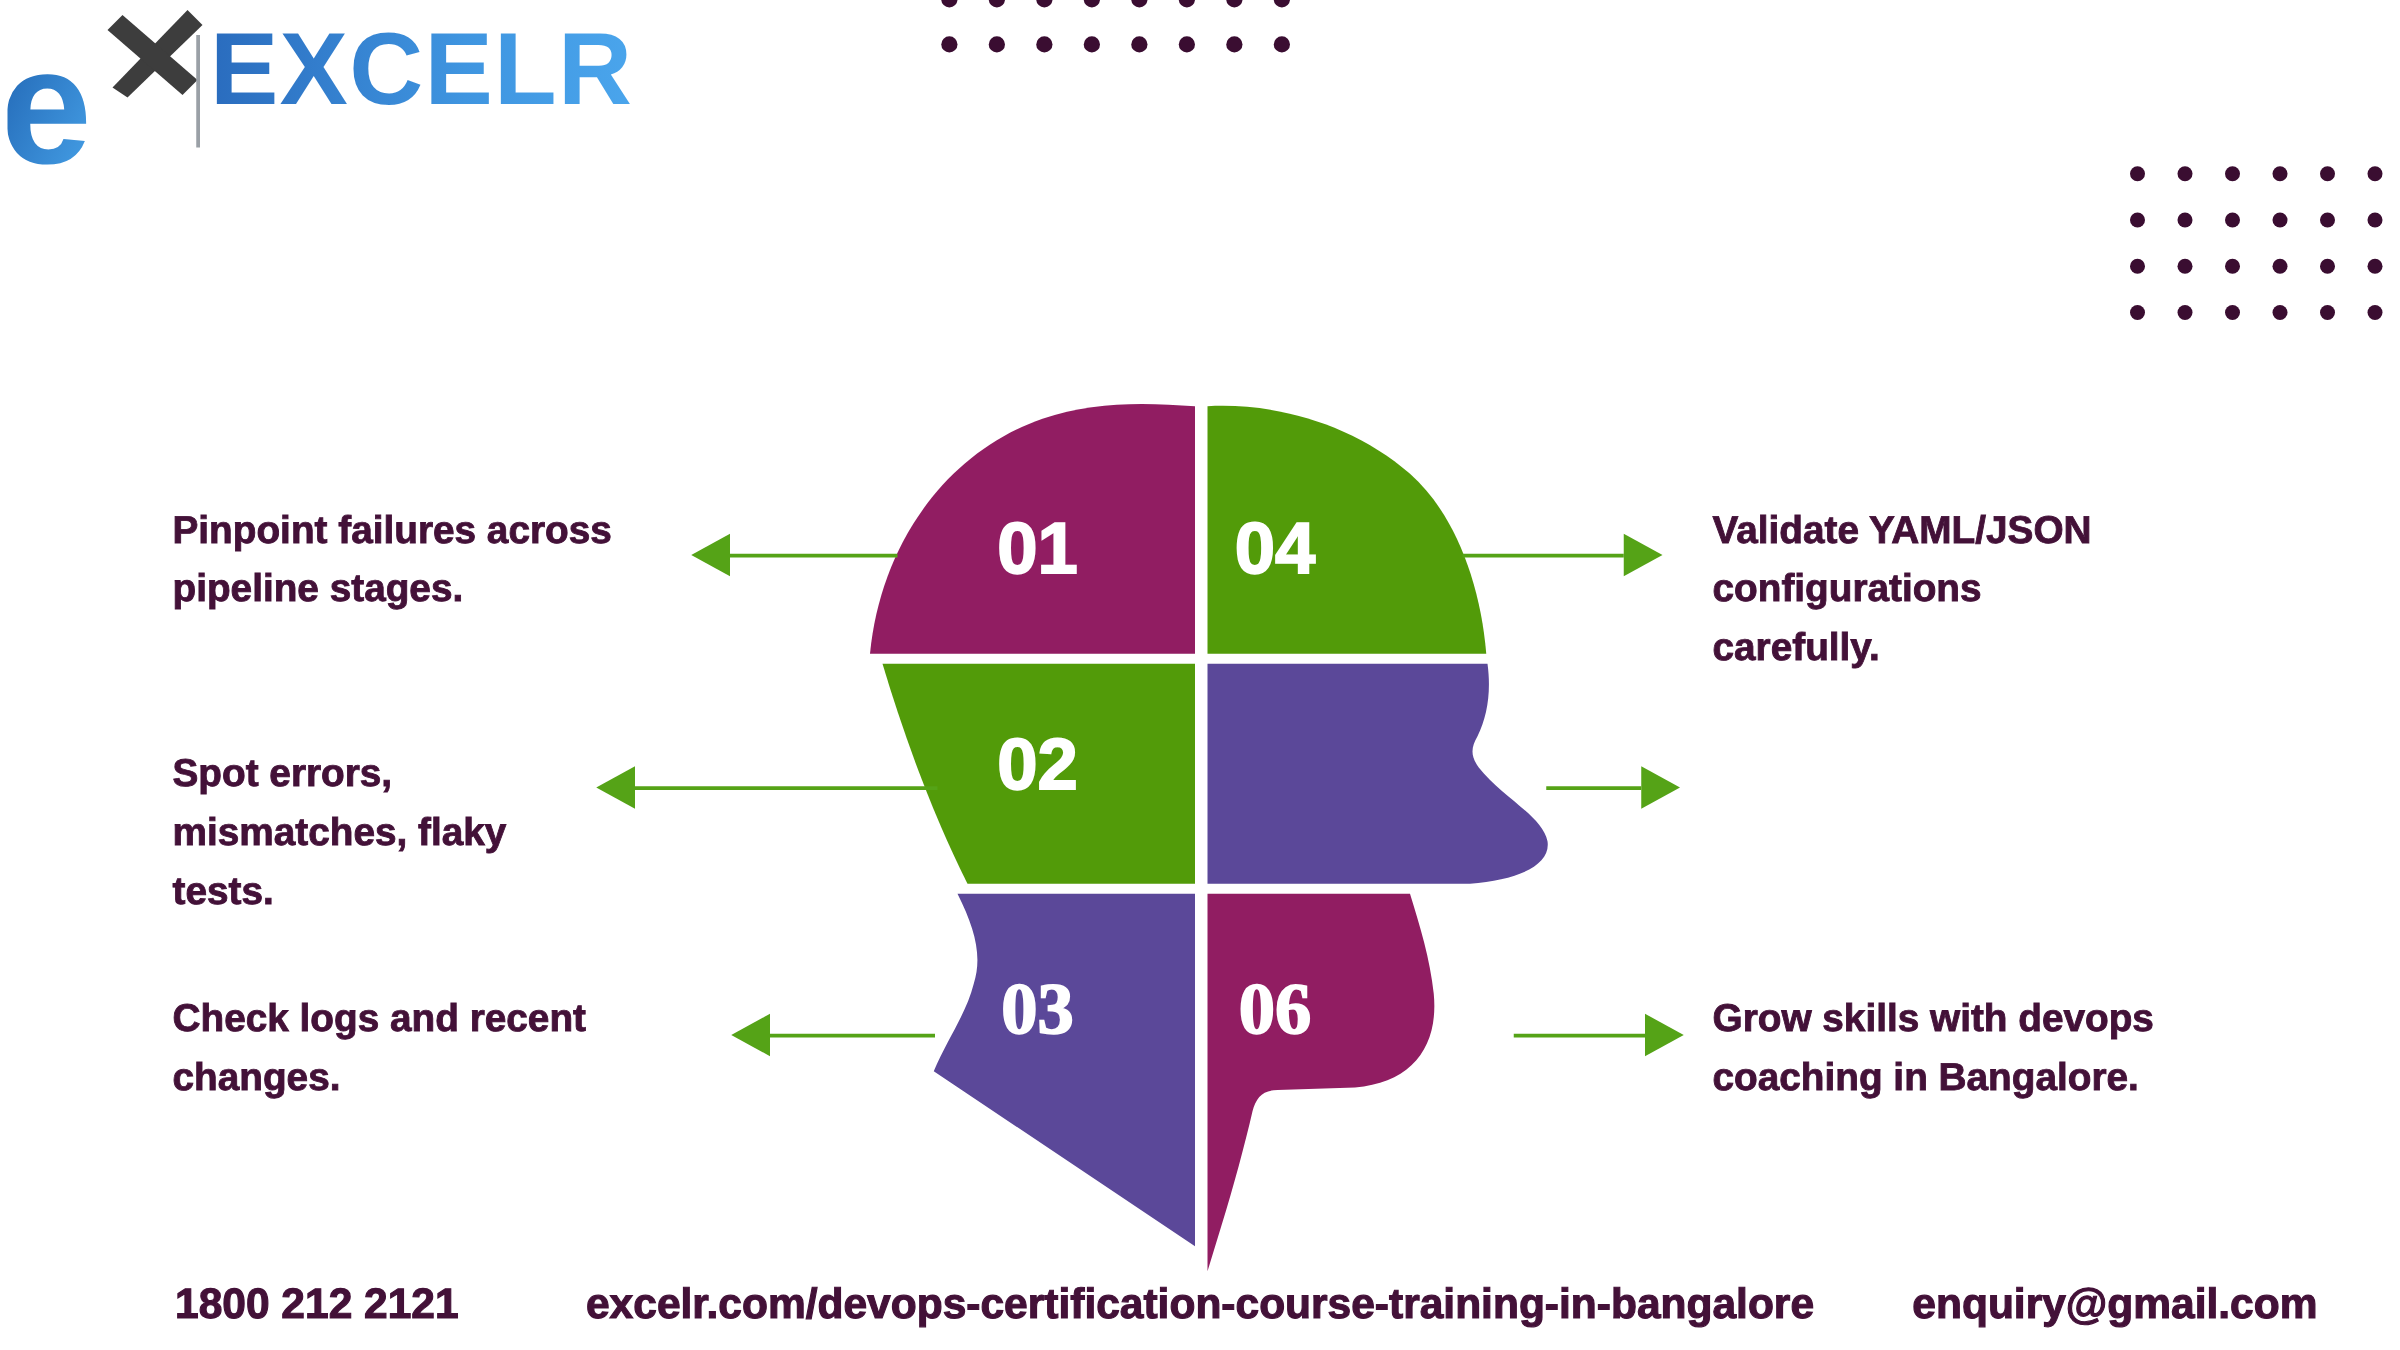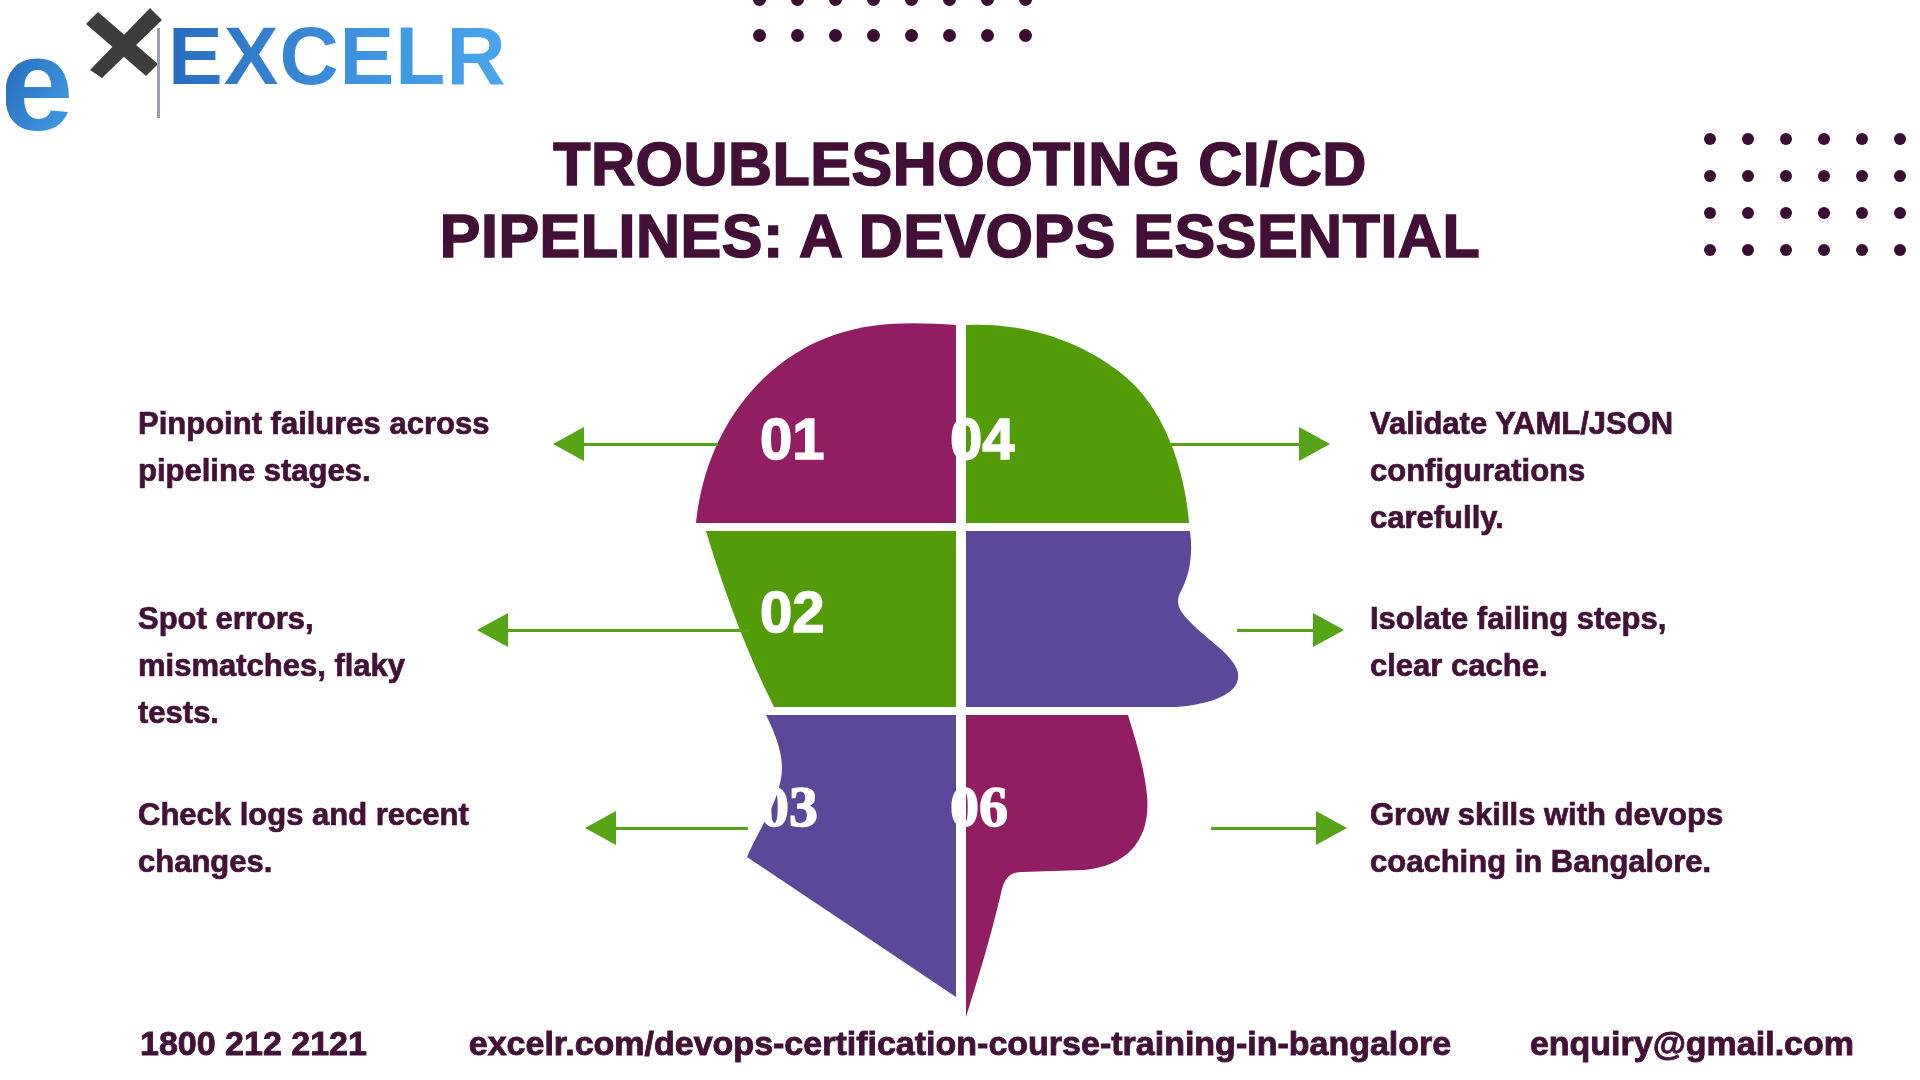--- a/index.html
+++ b/index.html
@@ -30,21 +30,21 @@
   .dots-side span{width:12px;height:12px;}
   
   .title{
     position:absolute;left:0;top:128px;width:1920px;text-align:center;
     font-size:61px;font-weight:700;line-height:72px;color:#420f37;letter-spacing:0.5px;
     -webkit-text-stroke:1.6px #420f37;
   }
   
   .head{position:absolute;left:690px;top:323px;}
   .num{
-    position:absolute;width:140px;color:#ffffff;
+    position:absolute;width:140px;text-align:center;color:#ffffff;
     font-size:58px;font-weight:700;line-height:60px;-webkit-text-stroke:1.5px #fff;
   }
   .num.c1{left:760px;} .num.c2{left:950px;}
   .num.r1{top:409px;} .num.r2{top:582px;} .num.r3{top:777px;font-family:Liberation Serif, serif;}
   
   .arrow{position:absolute;display:flex;align-items:center;height:34px;}
   .arrow .shaft{flex:1;height:3px;background:#55a317;}
   .arrow .tri{width:0;height:0;border-top:17px solid transparent;border-bottom:17px solid transparent;}
   .arrow.left .tri{border-right:31px solid #55a317;}
   .arrow.right .tri{border-left:31px solid #55a317;}
@@ -129,24 +129,20 @@
       <span style="background: rgb(58, 13, 49);"></span>
       <span style="background: rgb(58, 13, 49);"></span>
       <span style="background: rgb(58, 13, 49);"></span>
       <span style="background: rgb(58, 13, 49);"></span>
       <span style="background: rgb(58, 13, 49);"></span>
       <span style="background: rgb(58, 13, 49);"></span>
       <span style="background: rgb(58, 13, 49);"></span>
       <span style="background: rgb(58, 13, 49);"></span>
     </div>
 
-  <div class="title">
-    <div>TROUBLESHOOTING CI/CD</div>
-    <div>PIPELINES: A DEVOPS ESSENTIAL</div>
-  </div>
 
   <svg class="head" width="560" height="700" viewBox="0 0 560 700">
     <path d="M266,200 L6,200 C14,116 64,40 144,12 C184,-2 226,-1 266,2 Z" fill="#911d62"></path>
     <path d="M276,200 L276,2 C330,-1 392,16 438,56 C472,86 494,140 499,200 Z" fill="#529b09"></path>
     <path d="M266,208 L16,208 C34,268 56,328 84,384 L266,384 Z" fill="#529b09"></path>
     <path d="M276,208 L500,208 C503,230 500,250 492,266 C487,275 486,281 493,291 C512,315 544,330 548,350 C551,370 523,381 486,384 L276,384 Z" fill="#5b4899"></path>
     <path d="M266,392 L76,392 C90,420 96,442 89,464 C83,488 68,508 57,534 L266,674 Z" fill="#5b4899"></path>
     <path d="M276,392 L438,392 C446,418 454,444 457,472 C461,514 440,543 394,547 L332,549 C320,549 315,555 312,566 C306,592 297,626 287,658 L276,694 Z" fill="#911d62"></path>
   </svg>
 
@@ -178,20 +174,19 @@
     </div>
   <div class="arrow right a6">
       <div class="shaft"></div>
       <div class="tri"></div>
     </div>
 
   <div class="note l n1">Pinpoint failures across<br>pipeline stages.</div>
   <div class="note l n2">Spot errors,<br>mismatches, flaky<br>tests.</div>
   <div class="note l n3">Check logs and recent<br>changes.</div>
   <div class="note r n1">Validate YAML/JSON<br>configurations<br>carefully.</div>
-  <div class="note r n2">Isolate failing steps,<br>clear cache.</div>
   <div class="note r n3">Grow skills with devops<br>coaching in Bangalore.</div>
 
   <div class="footer-item f-phone">1800 212 2121</div>
   <div class="footer-item f-url">excelr.com/devops-certification-course-training-in-bangalore</div>
   <div class="footer-item f-email">enquiry@gmail.com</div>
 
 </div>
 
 </body></html>

